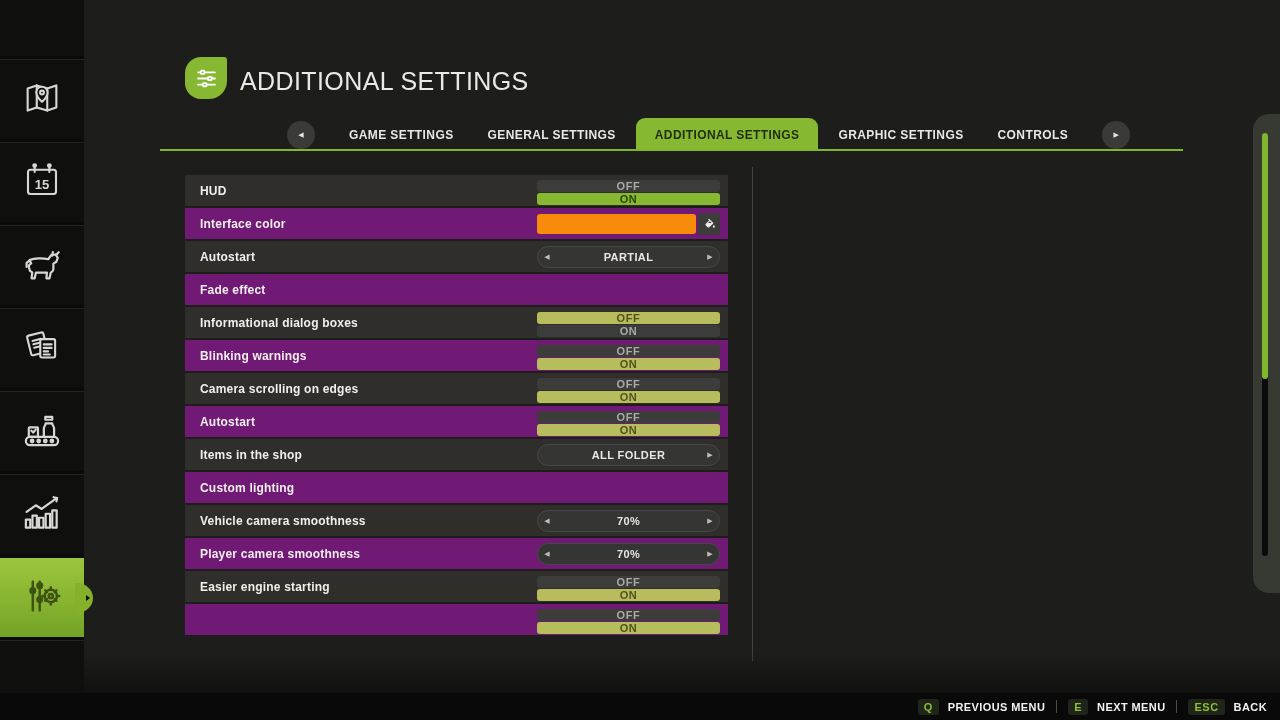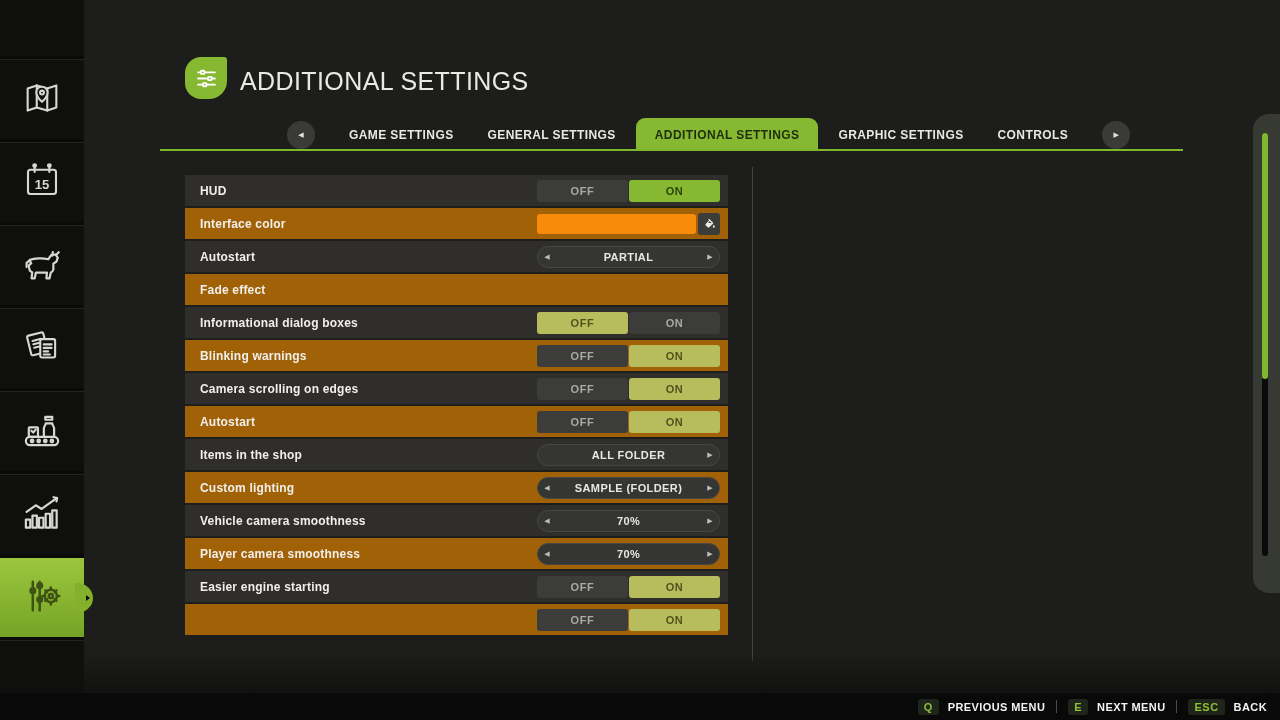--- a/index.html
+++ b/index.html
@@ -53,24 +53,24 @@
   }
   .tab-arrow {
     width:28px; height:28px; border-radius:50%; border:none; background:#3a3a38;
     color:#e3e3e1; font-size:7px; cursor:pointer; flex:0 0 auto;
   }
   #tab-underline { position:absolute; left:160px; top:149px; width:1023px; height:2px; background:#7eb62c; }
   
   #settings-flow { position:absolute; left:185px; top:167px; width:543px; height:501px; overflow:hidden;margin-top:8px; }
   .row { position:relative; height:31px; margin-bottom:2px; display:flex; align-items:center; padding:0 8px 0 15px; }
   .row.light { background:#2f2e2b; }
-  .row.dark  { background:#a16207; }
+  .row.dark  { background:#701a75; }
   .row-label { font-size:12px; font-weight:bold; color:#f1efec; letter-spacing:0.2px; }
   .control { position:absolute; right:8px; top:50%; transform:translateY(-50%); width:183px; height:22px; }
-  .toggle { display:flex; width:100%; height:100%; gap:1px; }
+  .toggle { display:flex; width:100%; height:100%; gap:1px;flex-direction:column; }
   .t-btn {
     flex:1; border:none; border-radius:3px; background:#3c3c3a; color:#a9a9a7;
     font:bold 11px "Liberation Sans", sans-serif; letter-spacing:0.6px; cursor:pointer;
   }
   .t-btn.active { background:#b7bd5c; color:#51511f; }
   .row.focused .t-btn.active { background:#86b931; color:#2c430d; }
   .selector {
     position:relative; width:100%; height:100%; background:#353533;
     border:1px solid #474745; border-radius:11px;
     display:flex; align-items:center; justify-content:center;
@@ -290,27 +290,20 @@
         <span class="row-label">Items in the shop</span>
         <div class="control">
           <div class="selector">
             <span class="sel-value">ALL FOLDER</span>
             <button class="sel-arrow right">▶</button>
           </div>
         </div>
       </div>
       <div class="row dark">
         <span class="row-label">Custom lighting</span>
-        <div class="control">
-          <div class="selector">
-            <button class="sel-arrow left">◀</button>
-            <span class="sel-value">SAMPLE (FOLDER)</span>
-            <button class="sel-arrow right">▶</button>
-          </div>
-        </div>
       </div>
       <div class="row light">
         <span class="row-label">Vehicle camera smoothness</span>
         <div class="control">
           <div class="selector">
             <button class="sel-arrow left">◀</button>
             <span class="sel-value">70%</span>
             <button class="sel-arrow right">▶</button>
           </div>
         </div>

